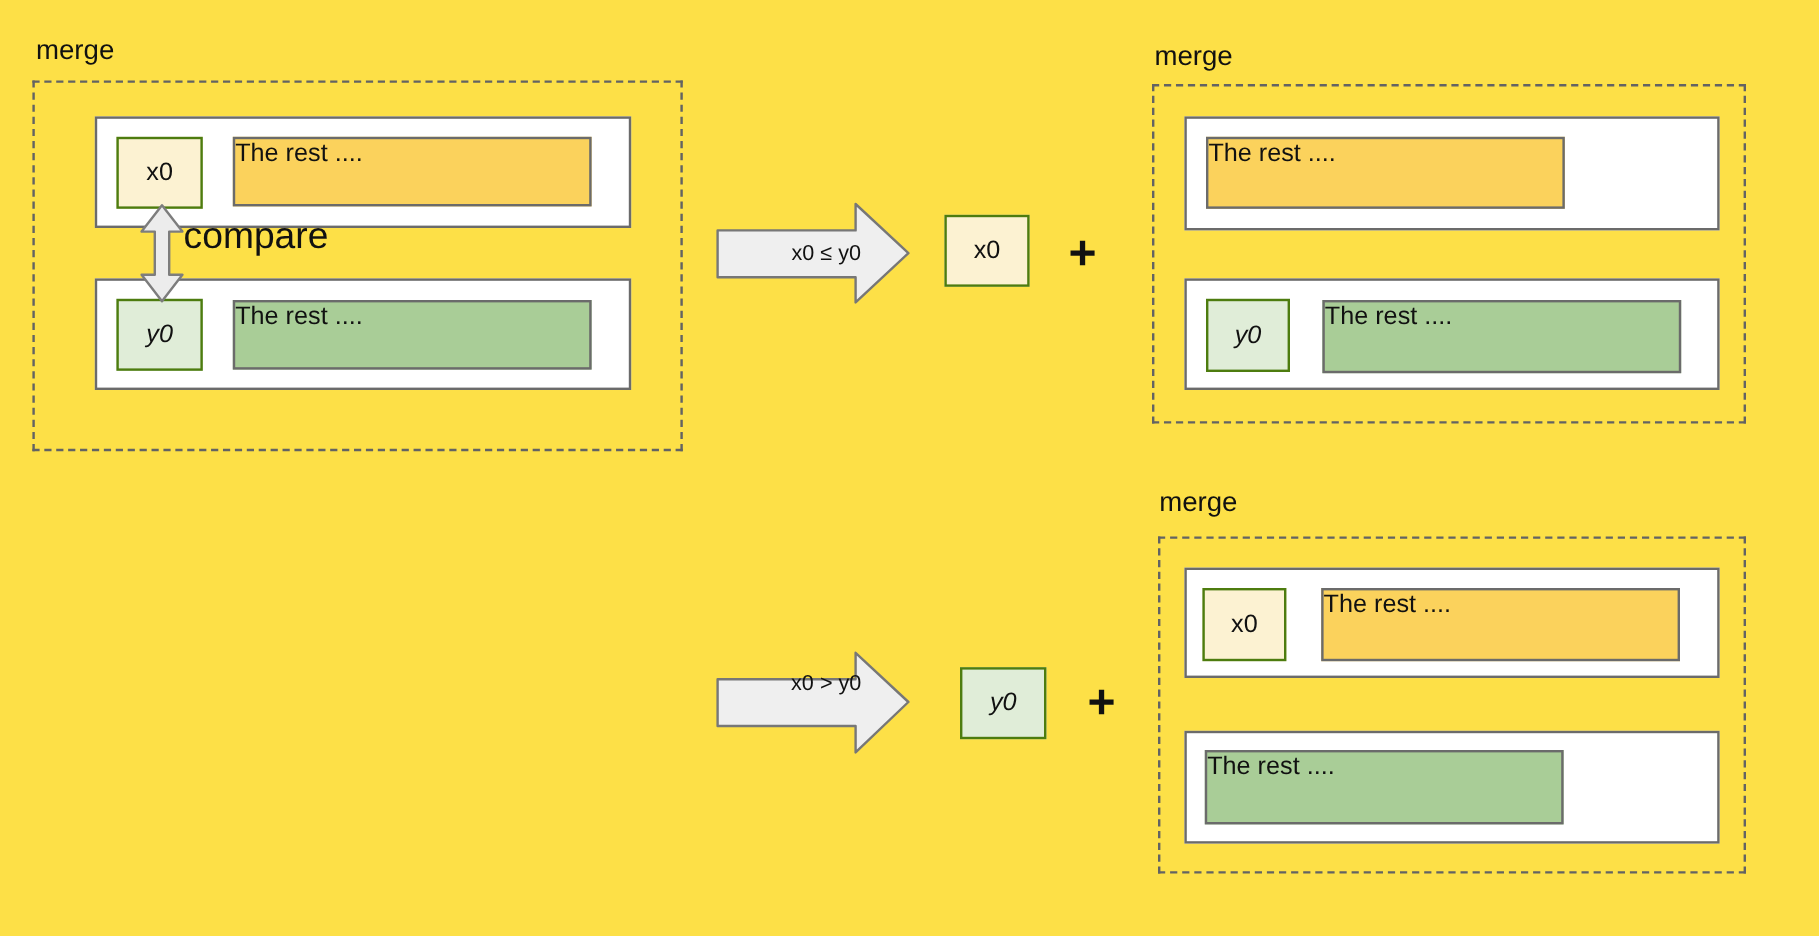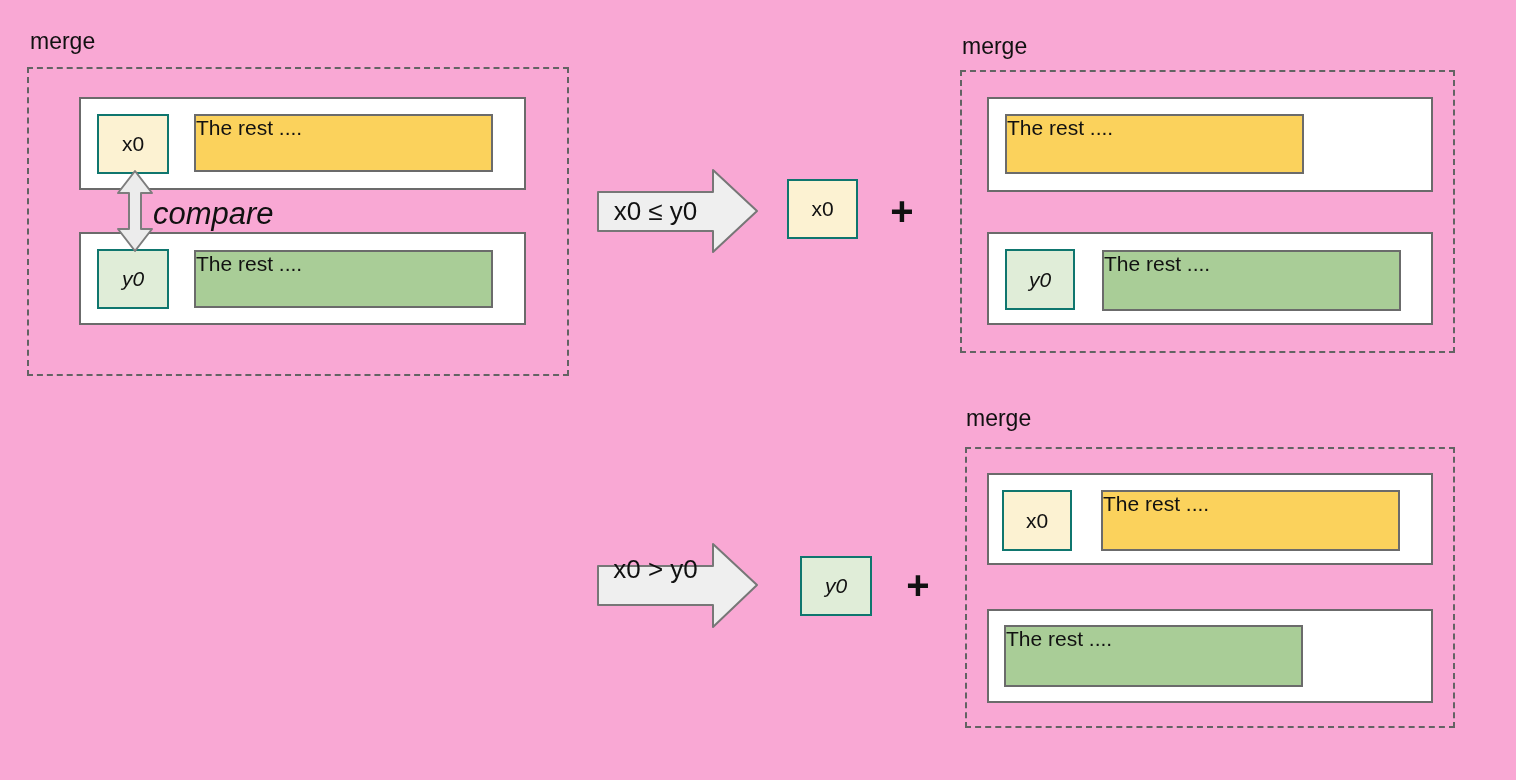--- a/index.html
+++ b/index.html
@@ -1,39 +1,39 @@
 <!DOCTYPE html>
 <html><head>
 <meta charset="utf-8">
 <style>
   html,body{margin:0;padding:0;background:#ffffff;}
   .canvas{
-    position:relative;width:1516px;height:780px;background:#f9a8d4;
+    position:relative;width:1516px;height:780px;background:#fde047;
     font-family:"Liberation Sans","DejaVu Sans",sans-serif;color:#111;
     overflow:hidden;
   }
   .abs{position:absolute;box-sizing:border-box;}
   .dashed-box{border:2px dashed #636363;background:transparent;}
   .solid-box{border:2px solid #6b6b6b;background:#ffffff;}
   .cell{
-    border:2px solid #0f766e;display:flex;align-items:center;justify-content:center;
+    border:2px solid #4d7c0f;display:flex;align-items:center;justify-content:center;
     font-size:21px;
   }
   .bar{
     border:2px solid #6b6b6b;display:flex;
     font-size:21px;
   }
   .cream{background:#FCF2D2;}
   .yellow{background:#FBD25C;}
   .lgreen{background:#E0EDD8;font-style:italic;}
   .green{background:#A9CD97;}
   .group-label{font-size:23px;}
   .compare-label{font-size:31px;}
   .cond-label{
-    display:flex;align-items:center;justify-content:center;font-size:26px;
+    display:flex;align-items:center;justify-content:center;font-size:18px;margin-left:33px;
   }
   .plus{
     font-size:40px;font-weight:600;display:flex;align-items:center;justify-content:center;
   }
   svg{position:absolute;left:0;top:0;pointer-events:none;}
 </style>
 </head>
 <body>
 
 <div class="canvas">
@@ -54,21 +54,21 @@
   <div class="abs cell lgreen" style="left:97px;top:249px;width:72px;height:60px;">
     <span>y0</span>
   </div>
   <div class="abs bar green" style="left:194px;top:250px;width:299px;height:58px;">
     <span>The rest ....</span>
   </div>
 
   <svg width="1516" height="780">
     <polygon points="135,171 118,193 129,193 129,229 118,229 135,251 152,229 141,229 141,193 152,193" fill="#ECECEC" stroke="#7d7d7d" stroke-width="2" stroke-linejoin="round"></polygon>
   </svg>
-  <div class="abs compare-label" style="left:153px;top:196px;font-style:italic;">compare</div>
+  <div class="abs compare-label" style="left:153px;top:179px;">compare</div>
 
   <svg width="1516" height="780">
     <polygon points="598,192 713,192 713,170 757,211 713,252 713,231 598,231" fill="#EFEFEF" stroke="#777777" stroke-width="2" stroke-linejoin="round"></polygon>
   </svg>
   <div class="abs cond-label" style="left:598px;top:192px;width:115px;height:39px;">x0 ≤ y0</div>
 
   <div class="abs cell cream" style="left:787px;top:179px;width:71px;height:60px;">
     <span>x0</span>
   </div>
   <div class="abs plus" style="left:880px;top:186px;width:44px;height:50px;">+</div>

